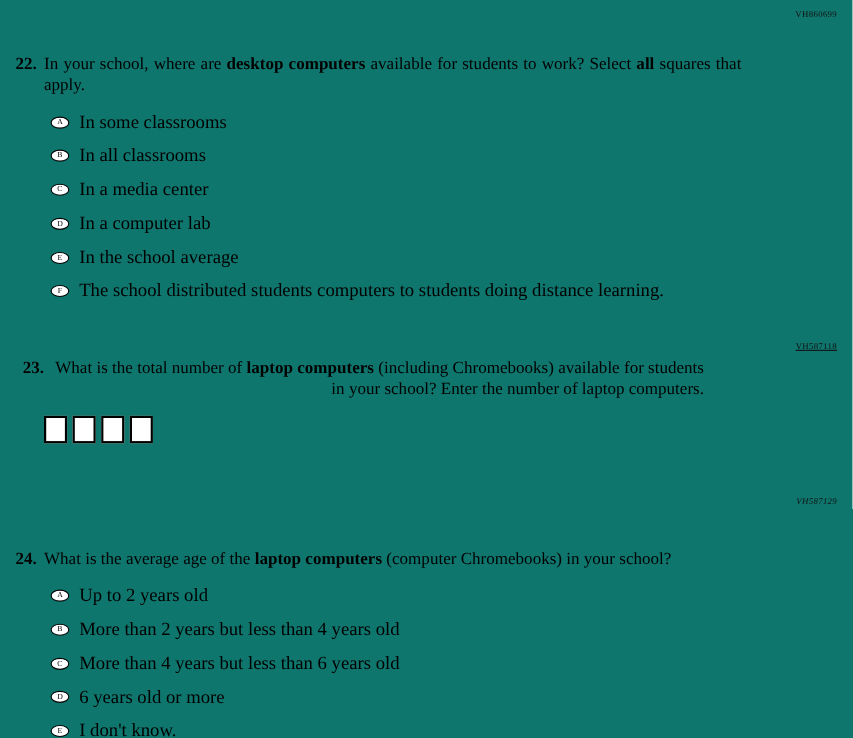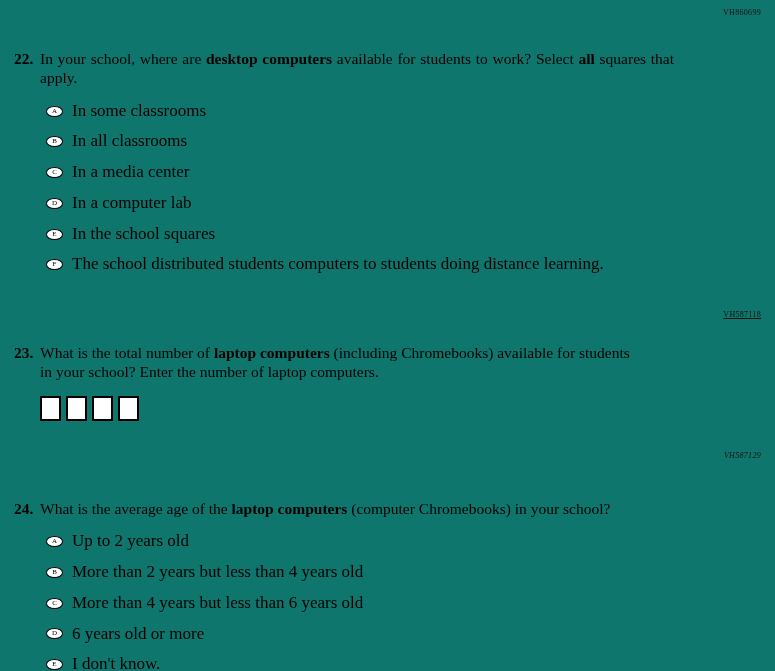--- a/index.html
+++ b/index.html
@@ -18,21 +18,21 @@
     font-size: 8px;
     letter-spacing: 0.3px;
     color: #111;
   }
   .code-1 { top: 8px; }
   .code-2 { top: 310px; text-decoration: underline; }
   .code-3 { top: 451px; font-style: italic; }
 
   .question { position: absolute; left: 14px; }
   .q22 { top: 36px; }
-  .q23 { top: 330px; }
+  .q23 { top: 312px; text-align: right; }
   .q24 { top: 486px; }
 
   .q-row { display: flex; align-items: flex-start; margin-top: 13px; }
   .q-num {
     flex: none;
     width: 26px;
     font-weight: 700;
     font-size: 15.5px;
     line-height: 1.25;
   }
@@ -129,21 +129,21 @@
       <li class="option">
         <span class="oval">
             <span class="oval-letter">D</span>
           </span>
         <span class="option-label">In a computer lab</span>
       </li>
       <li class="option">
         <span class="oval">
             <span class="oval-letter">E</span>
           </span>
-        <span class="option-label">In the school squares</span>
+        <span class="option-label">In the school average</span>
       </li>
       <li class="option">
         <span class="oval">
             <span class="oval-letter">F</span>
           </span>
         <span class="option-label">The school distributed students computers to students doing distance learning.</span>
       </li>
     </ul>
   </section>
 

